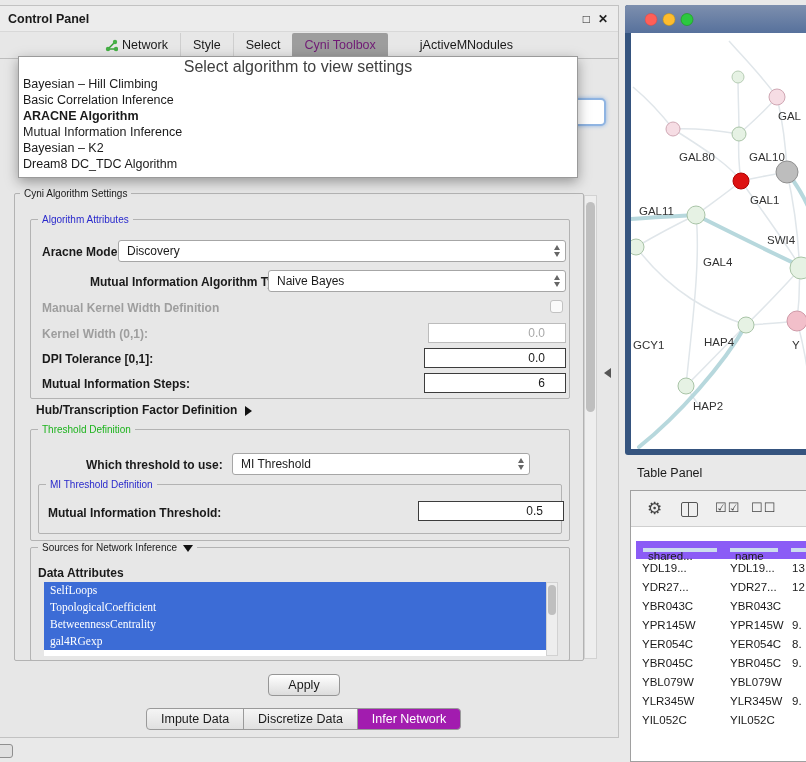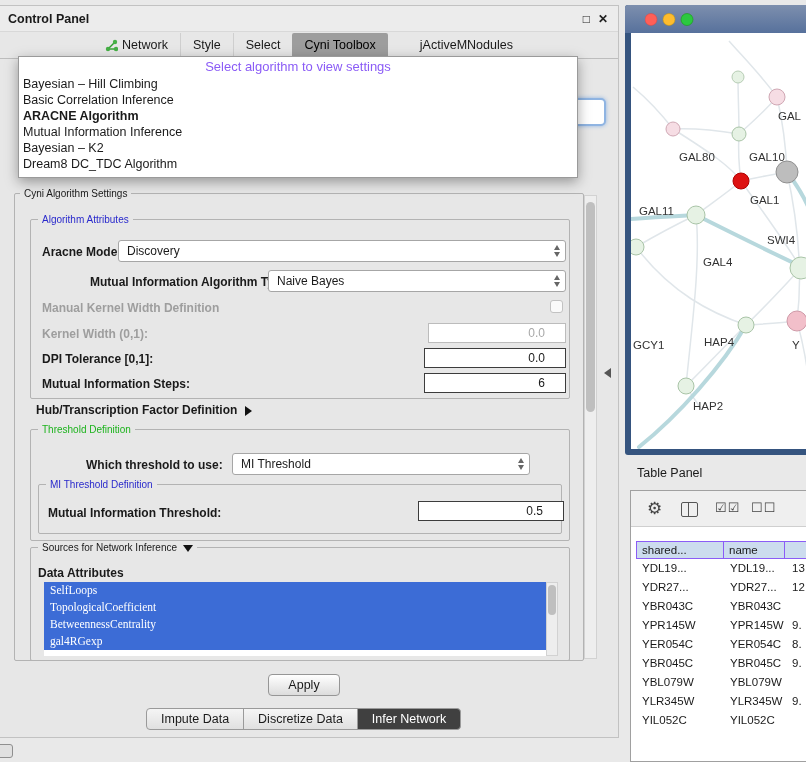--- a/index.html
+++ b/index.html
@@ -9,27 +9,27 @@
   
   #control-panel { position:absolute; left:0; top:5px; width:619px; height:733px; background:#e7e7e7; border:1px solid #c2c2c2; border-left:none; }
   .cp-titlebar { position:absolute; left:0; top:0; width:100%; height:26px; background:#ececec; border-bottom:1px solid #d8d8d8; display:flex; align-items:center; }
   .cp-title { font-weight:bold; margin-left:8px; font-size:12.5px; }
   .cp-win-icons { margin-left:auto; margin-right:10px; display:flex; gap:8px; align-items:center; }
   .cp-win-icons span { font-weight:bold; font-size:12px; color:#222; cursor:default; }
 
   .cp-tabbar { position:absolute; left:0; top:26px; width:100%; height:27px; border-bottom:1px solid #bdbdbd; display:flex; justify-content:center; align-items:flex-end; }
   .tab { padding:5px 12px 6px 12px; font-size:12.5px; display:flex; align-items:center; gap:4px; }
   .tab + .tab { border-left:1px solid #cfcfcf; }
-  .tab.active { background:#9d9d9d; color:#000000; border-left:none; border-radius:2px 2px 0 0; }
+  .tab.active { background:#9d9d9d; color:#701a75; border-left:none; border-radius:2px 2px 0 0; }
   .tab.active + .tab { border-left:none;padding-left:32px; }
 
   
   #algo-combo-remnant { position:absolute; left:556px; top:92px; width:50px; height:28px; background:#fff; border:2px solid #8fb4e2; box-shadow:0 0 4px #8fb4e2; border-radius:5px; z-index:8; }
   #algo-popup { position:absolute; left:18px; top:50px; width:560px; background:#fff; border:1px solid #9a9a9a; box-shadow:0 4px 12px rgba(0,0,0,.35); z-index:20; padding-bottom:5px; }
-  .popup-placeholder { color:#8b5cf6; text-align:center; height:19px; line-height:19px; font-size:13px; }
+  .popup-placeholder { color:#404040; text-align:center; height:19px; line-height:19px; font-size:16px; }
   .popup-option { height:16px; line-height:16px; padding-left:4px; font-size:12.5px; white-space:nowrap; }
   .popup-option.selected { font-weight:bold; }
 
   
   .groupbox { position:absolute; border:1px solid #b3b3b3; border-radius:2px; }
   .legend { position:absolute; background:#e7e7e7; padding:0 4px; line-height:13px; font-size:10px; white-space:nowrap; z-index:3; }
   .legend.blue { color:#2929cc; }
   .legend.green { color:#1db31d; }
 
   .lbl { position:absolute; font-weight:bold; white-space:nowrap; }
@@ -55,41 +55,41 @@
   .arrow-right { display:inline-block; width:0; height:0; border-top:5px solid transparent; border-bottom:5px solid transparent; border-left:7px solid #111; margin-left:8px; vertical-align:middle; }
   .arrow-down { display:inline-block; width:0; height:0; border-left:5px solid transparent; border-right:5px solid transparent; border-top:7px solid #111; margin-left:6px; vertical-align:middle; }
 
   #apply-btn { position:absolute; left:268px; top:668px; width:72px; height:22px; border:1px solid #969696; border-radius:4px; background:linear-gradient(#ffffff,#dcdcdc); font-size:12.5px; text-align:center; line-height:20px; }
 
   #bottom-tabs { position:absolute; left:146px; top:702px; height:37px; display:flex; }
   .seg { height:22px; line-height:20px; padding:0 14px; background:linear-gradient(#f5f5f5,#e0e0e0); border:1px solid #9a9a9a; font-size:12.5px; }
   .seg + .seg { margin-left:-1px; }
   .seg:first-child { border-radius:4px 0 0 4px; }
   .seg:last-child { border-radius:0 4px 4px 0; }
-  .seg.active { background:#404040; color:#fff; }
+  .seg.active { background:#a21caf; color:#fff; }
 
   
   #network-window { position:absolute; left:625px; top:5px; width:190px; height:450px; background:#35547f; border-radius:3px 0 0 3px; }
   #nw-titlebar { position:absolute; left:0; top:0; width:100%; height:28px; background:linear-gradient(#7d8fae,#57719c); border-radius:3px 0 0 0; }
   #nw-lights { position:absolute; left:20px; top:8px; }
   #network-canvas { position:absolute; left:6px; top:28px; width:184px; height:416px; background:#ffffff; }
 
   
   #table-panel-label { position:absolute; left:637px; top:466px; font-size:12.5px; }
   #table-window { position:absolute; left:630px; top:490px; width:190px; height:272px; background:#fff; border:1px solid #a0a0a0; }
   #tw-toolbar { position:absolute; left:0; top:0; width:100%; height:36px; background:#efefef; border-bottom:1px solid #cfcfcf; }
   .tw-icon { position:absolute; top:9px; color:#444; }
   #gear-icon { left:16px; font-size:17px; top:7px; }
   #columns-icon { left:50px; top:11px; width:17px; height:15px; border:1.5px solid #555; border-radius:2px; }
   #columns-icon::before { content:""; position:absolute; left:6px; top:0; width:0; height:100%; border-left:1.5px solid #555; }
   #select-all-icon { left:84px; font-size:13px; letter-spacing:1px; top:9px; }
   #deselect-icon { left:120px; font-size:13px; letter-spacing:1px; top:9px; }
 
   #tw-header { position:absolute; left:5px; top:50px; display:flex; }
-  .th { height:18px; background:#ccdcee; border:1px solid #8b5cf6; font-size:11.5px; line-height:16px; padding-left:5px; }
+  .th { height:18px; background:#ccdcee; border:7px solid #8b5cf6; font-size:11.5px; line-height:16px; padding-left:5px; }
   .th + .th { margin-left:-1px; }
   .th.c0 { width:88px; } .th.c1 { width:62px; } .th.c2 { width:46px; }
   #tw-rows { position:absolute; left:5px; top:68px; }
   .tr { display:flex; height:19px; line-height:19px; font-size:11.5px; }
   .td { padding-left:6px; white-space:nowrap; overflow:hidden; }
   .td.c0 { width:88px; } .td.c1 { width:62px; } .td.c2 { width:46px; }
 
   
   #splitter-arrow { position:absolute; left:604px; top:368px; width:0; height:0; border-top:5px solid transparent; border-bottom:5px solid transparent; border-right:7px solid #555; }
   #bottom-left-icon { position:absolute; left:-3px; top:744px; width:16px; height:14px; border:1px solid #8f8f8f; background:#e0e0e0; border-radius:3px; }

